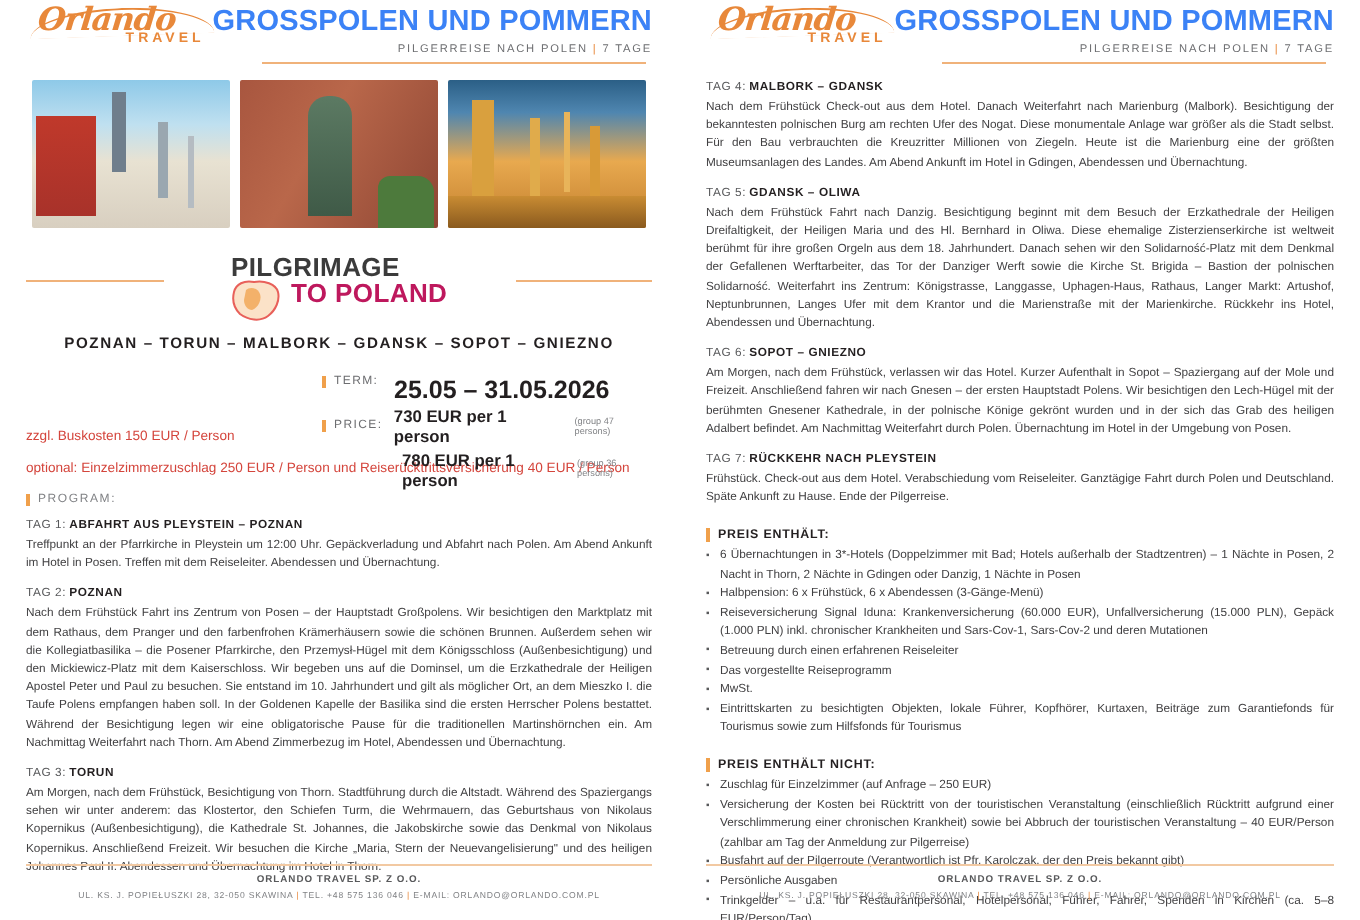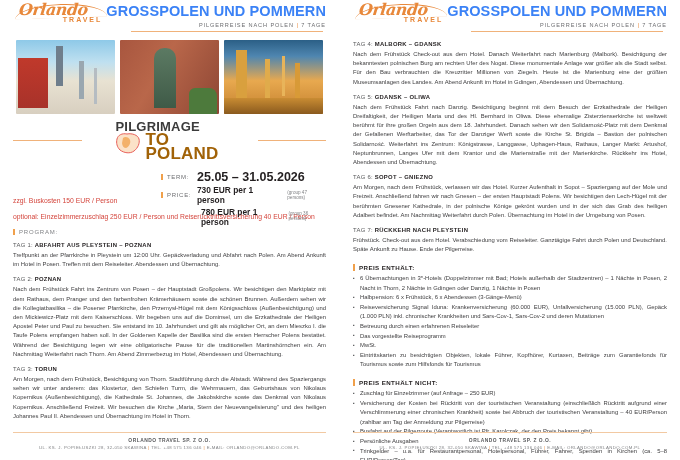--- a/index.html
+++ b/index.html
@@ -119,37 +119,37 @@
     display: flex; align-items: center; justify-content: center;
     gap: 18px; margin-top: 8px; height: 36px; position: relative;
   }
   .pilg-rule { flex: 1; height: 1px; background: #f0b27a; }
   .pilg-core { position: relative; text-align: left; width: 140px; }
   .pilg-1 {
     font-weight: bold; font-size: 13px; color: #3b3b3b;
     letter-spacing: 0.2px; line-height: 13px; padding-left: 16px;
   }
   .pilg-2 {
-    font-weight: bold; font-size: 17px; color: #a16207;
+    font-weight: bold; font-size: 13px; color: #be185d;
     letter-spacing: 0.2px; line-height: 14px; padding-left: 46px;
   }
   .pl-map {
     position: absolute; left: 14px; top: 11px;
     width: 28px; height: 24px;
   }
 
   
   .route {
     text-align: center; font-weight: bold; font-size: 7.6px;
     color: #231f20; letter-spacing: 0.8px; margin-top: 9px;
   }
 
   
   .terms { margin-top: 12px; position: relative; height: 38px; }
-  .term-row { display: flex; align-items: center; padding-left: 148px; }
+  .term-row { display: flex; align-items: flex-start; padding-left: 148px; }
   .term-lbl {
     font-size: 6px; color: #6d6e71; letter-spacing: 0.7px;
     width: 36px; border-left: 2px solid #f0a04b; padding-left: 4px;
   }
   .term-val-big { font-weight: bold; font-size: 12.5px; color: #231f20; }
   .price-row { display: flex; align-items: center; padding-left: 148px; margin-top: 1px; }
   .price-val { font-weight: bold; font-size: 8.4px; color: #231f20; }
   .price-note { font-size: 4.6px; color: #808285; margin-left: 4px; }
   .price-row2 { display: flex; align-items: baseline; padding-left: 188px; margin-top: 2px; }
 
@@ -243,20 +243,21 @@
         <div class="pilg-1">PILGRIMAGE</div>
         <svg class="pl-map" viewBox="0 0 28 24">
           <path d="M3,8 C4,4 8,2 13,3 C18,2 24,4 25,8 C26,12 24,17 20,20 C16,23 10,22 6,19 C3,16 2,12 3,8 Z" fill="#fbe2c8" stroke="#e8605a" stroke-width="1"></path>
           <path d="M9,7 C11,5 15,6 16,9 C17,12 15,16 12,17 C10,17 8,15 8,12 Z" fill="#f0a04b" opacity="0.75"></path>
         </svg>
         <div class="pilg-2">TO POLAND</div>
       </div>
       <div class="pilg-rule"></div>
     </div>
 
+    <div class="route">POZNAN – TORUN – MALBORK – GDANSK – SOPOT – GNIEZNO</div>
 
     <div class="terms">
       <div class="term-row">
         <div class="term-lbl">TERM:</div>
         <div class="term-val-big">25.05 – 31.05.2026</div>
       </div>
       <div class="price-row">
         <div class="term-lbl">PRICE:</div>
         <div class="price-val">730 EUR per 1 person</div>
         <div class="price-note">(group 47 persons)</div>

